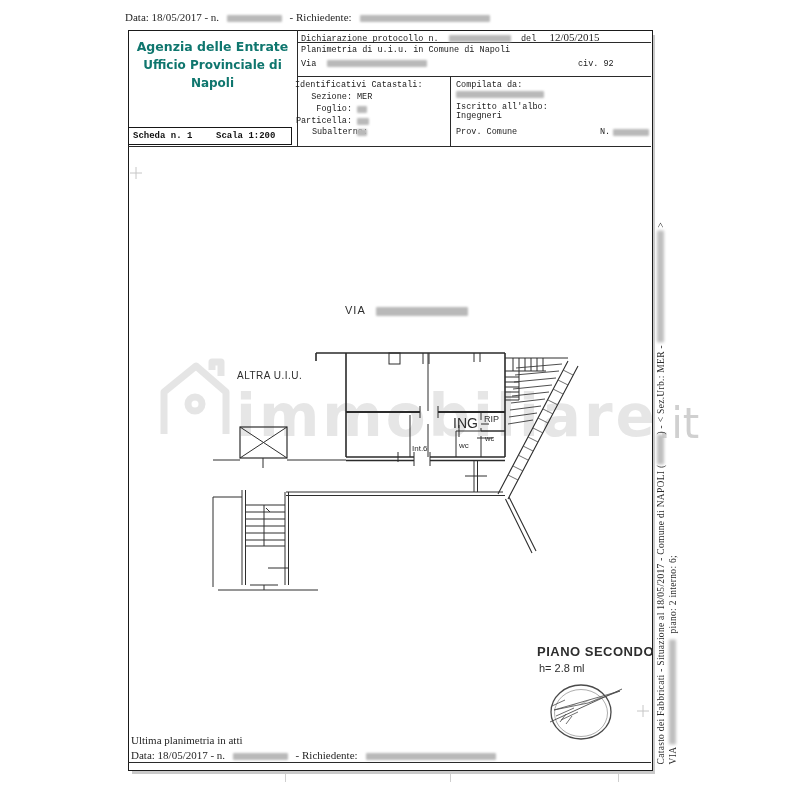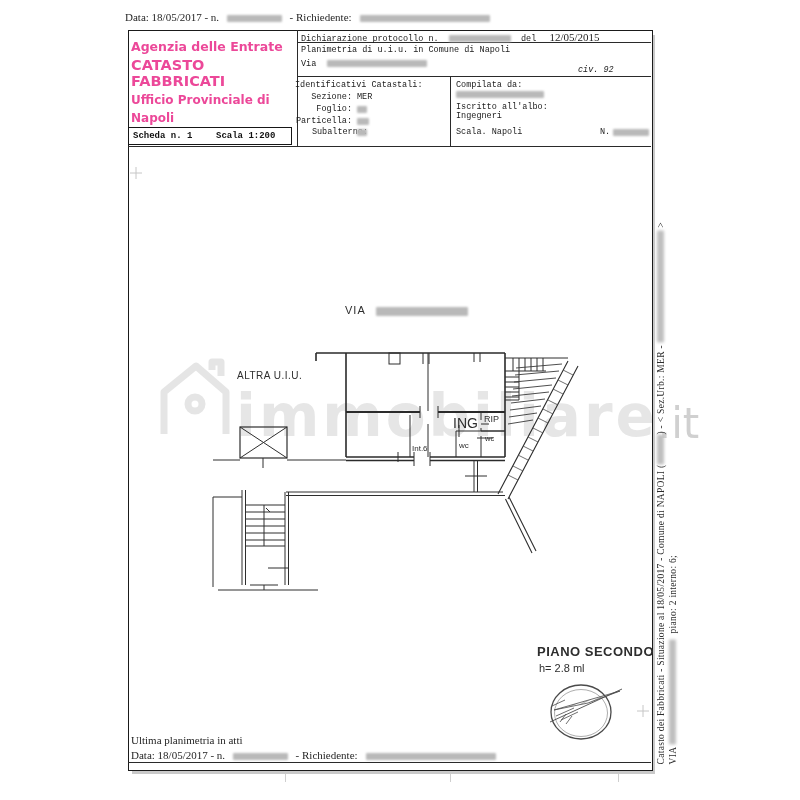--- a/index.html
+++ b/index.html
@@ -2,21 +2,21 @@
 <html><head>
 <meta charset="utf-8">
 <style>
   html,body{margin:0;padding:0;background:#fff;}
   .sheet{position:relative;width:800px;height:800px;background:#ffffff;overflow:hidden;
          font-family:"Liberation Serif",serif;color:#1c1c1c;}
   .abs{position:absolute;}
   .serif{font-family:"Liberation Serif",serif;font-size:11px;color:#1f1f1f;white-space:nowrap;}
   .mono{font-family:"Liberation Mono","DejaVu Sans Mono",monospace;font-size:8.5px;color:#1b1b1b;white-space:nowrap;}
   .monob{font-family:"Liberation Mono","DejaVu Sans Mono",monospace;font-size:9px;font-weight:bold;color:#111;white-space:nowrap;}
-  .agency{font-family:"DejaVu Sans","Liberation Sans",sans-serif;font-weight:bold;color:#ec4899;}
+  .agency{font-family:"DejaVu Sans","Liberation Sans",sans-serif;font-weight:bold;color:#0f766e;text-align:center;}
   .plab{font-family:"Liberation Sans",sans-serif;color:#2e2e2e;white-space:nowrap;}
   .redacted{display:inline-block;background:#b9b9b9;border-radius:1px;filter:blur(1.3px);height:7px;vertical-align:middle;}
   .vred{display:inline-block;background:#bfbfbf;border-radius:1px;filter:blur(1.4px);width:7px;}
   .border-box{border:1.6px solid #1a1a1a;box-shadow:3px 4px 0 -1px #c9c9c9;}
   .hline{border-top:1px solid #2a2a2a;height:0;}
   .vline{border-left:1px solid #2a2a2a;width:0;}
   .vtext{writing-mode:vertical-rl;transform:rotate(180deg);font-family:"Liberation Serif",serif;
          font-size:9.5px;color:#2b2b2b;white-space:nowrap;letter-spacing:0.3px;}
   .wm{display:flex;align-items:flex-end;white-space:nowrap;pointer-events:none;}
   .wm .wtxt{font-family:"DejaVu Sans",sans-serif;font-weight:bold;font-size:58px;letter-spacing:3px;
@@ -54,53 +54,52 @@
   <div class="abs border-box" style="left:128px;top:30px;width:523px;height:739px;z-index:2;"></div>
 
   <div class="abs vline" style="left:297px;top:30px;height:116px;z-index:3;"></div>
   <div class="abs vline" style="left:450px;top:76px;height:70px;z-index:3;"></div>
   <div class="abs hline" style="left:297px;top:41.5px;width:354px;z-index:3;"></div>
   <div class="abs hline" style="left:297px;top:76px;width:354px;z-index:3;"></div>
   <div class="abs hline" style="left:128px;top:145.5px;width:523px;z-index:3;"></div>
 
   <div class="abs agency" style="left:131px;top:39px;width:163px;z-index:3;">
     <div style="font-size:12.5px;">Agenzia delle Entrate</div>
-    <div style="font-size:14.5px;margin-top:3px;">CATASTO FABBRICATI</div>
     <div style="font-size:12px;margin-top:4px;">Ufficio Provinciale di</div>
     <div style="font-size:12px;margin-top:4px;">Napoli</div>
   </div>
 
   <div class="abs mono" style="left:301px;top:31px;z-index:3;">
     <span>Dichiarazione protocollo n.</span>
     <span class="redacted" style="width:62px;margin:0 5px;"></span>
     <span>del</span>
     <span class="serif" style="margin-left:8px;">12/05/2015</span>
   </div>
   <div class="abs mono" style="left:301px;top:45px;z-index:3;">Planimetria di u.i.u. in Comune di Napoli</div>
   <div class="abs mono" style="left:301px;top:59px;z-index:3;">
     <span>Via</span>
     <span class="redacted" style="width:100px;margin-left:6px;"></span>
   </div>
-  <div class="abs mono" style="left:578px;top:65px;z-index:3;font-style:italic;">civ. 92</div>
+  <div class="abs mono" style="left:578px;top:59px;z-index:3;">civ. 92</div>
 
   <div class="abs mono" style="left:295px;top:80px;z-index:3;">Identificativi Catastali:</div>
   <div class="abs mono" style="left:280px;top:92px;width:72px;text-align:right;z-index:3;">Sezione:</div>
   <div class="abs mono" style="left:357px;top:92px;z-index:3;">MER</div>
   <div class="abs mono" style="left:280px;top:104px;width:72px;text-align:right;z-index:3;">Foglio:</div>
   <span class="abs redacted" style="left:357px;top:106px;width:10px;z-index:3;"></span>
   <div class="abs mono" style="left:280px;top:116px;width:72px;text-align:right;z-index:3;">Particella:</div>
   <span class="abs redacted" style="left:357px;top:118px;width:12px;z-index:3;"></span>
   <div class="abs mono" style="left:296px;top:127px;width:72px;text-align:right;z-index:3;">Subalterno:</div>
   <span class="abs redacted" style="left:357px;top:129px;width:10px;z-index:3;"></span>
 
   <div class="abs mono" style="left:456px;top:80px;z-index:3;">Compilata da:</div>
   <span class="abs redacted" style="left:456px;top:91px;width:88px;z-index:3;"></span>
   <div class="abs mono" style="left:456px;top:102px;z-index:3;">Iscritto all'albo:</div>
   <div class="abs mono" style="left:456px;top:111px;z-index:3;">Ingegneri</div>
-  <div class="abs mono" style="left:456px;top:127px;z-index:3;">Scala. Napoli</div>
+  <div class="abs mono" style="left:456px;top:127px;z-index:3;">Prov. Comune</div>
   <div class="abs mono" style="left:600px;top:127px;z-index:3;">N.</div>
   <span class="abs redacted" style="left:613px;top:129px;width:36px;z-index:3;"></span>
 
   <div class="abs" style="left:128px;top:127px;width:162px;height:16px;border:1.5px solid #161616;z-index:4;background:#fff;">
     <span class="monob abs" style="left:4px;top:3px;">Scheda n. 1</span>
     <span class="monob abs" style="left:87px;top:3px;">Scala 1:200</span>
   </div>
 
   <svg class="abs" style="left:128px;top:146px;z-index:3;" width="526" height="605" viewBox="128 146 526 605">
     <defs>

